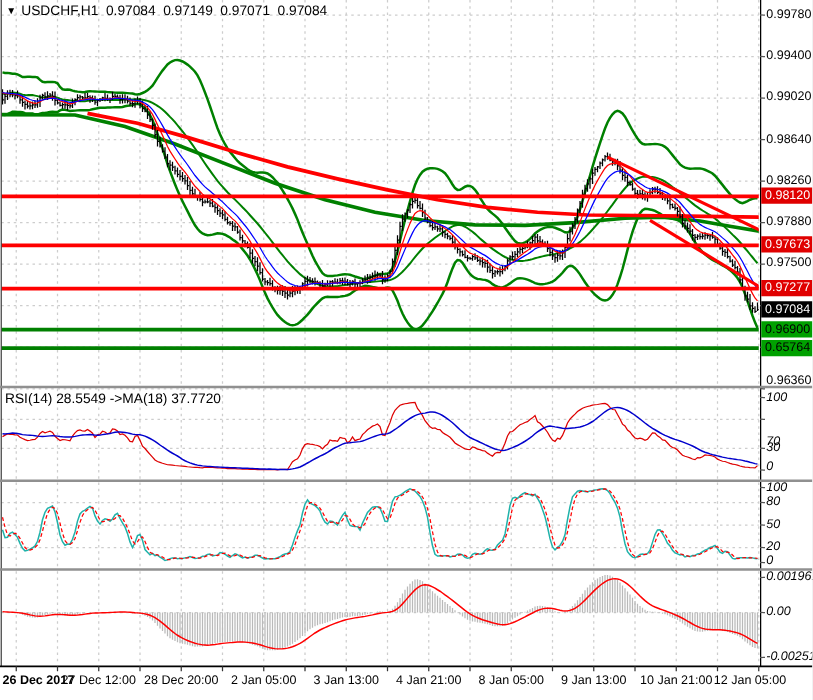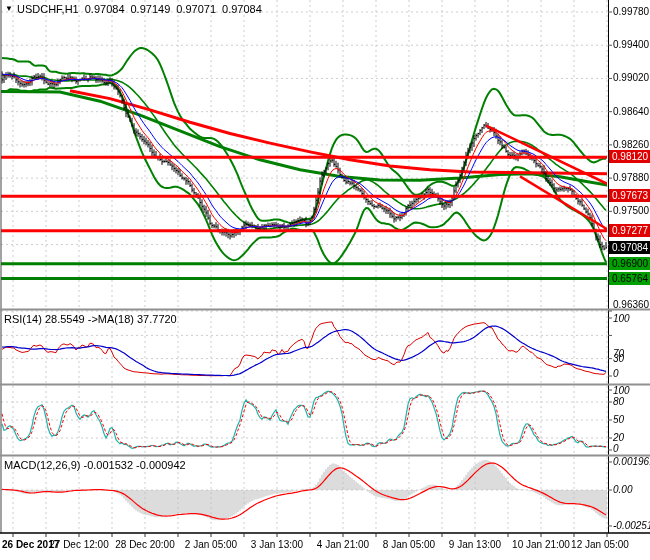--- a/index.html
+++ b/index.html
@@ -225,21 +225,20 @@
     <span class="ptick" style="top:299px">0.96360</span>
 
     <div class="badge red" style="top:150px">0.98120</div>
     <div class="badge red" style="top:189px">0.97673</div>
     <div class="badge red" style="top:224px">0.97277</div>
     <div class="badge black" style="top:241px">0.97084</div>
     <div class="badge green" style="top:257px">0.96900</div>
     <div class="badge green" style="top:272px">0.65764</div>
 
     <span class="plabel" style="left:4px;top:313px">RSI(14) 28.5549 -&gt;MA(18) 37.7720</span>
-    <span class="plabel" style="left:4px;top:459px">MACD(12,26,9) -0.001532 -0.000942</span>
 
     <span class="atick" style="top:313px">100</span>
     <span class="atick" style="top:348px">70</span>
     <span class="atick" style="top:353px">30</span>
     <span class="atick" style="top:368px">0</span>
 
     <span class="atick" style="top:385px">100</span>
     <span class="atick" style="top:396px">80</span>
     <span class="atick" style="top:414px">50</span>
     <span class="atick" style="top:432px">20</span>

